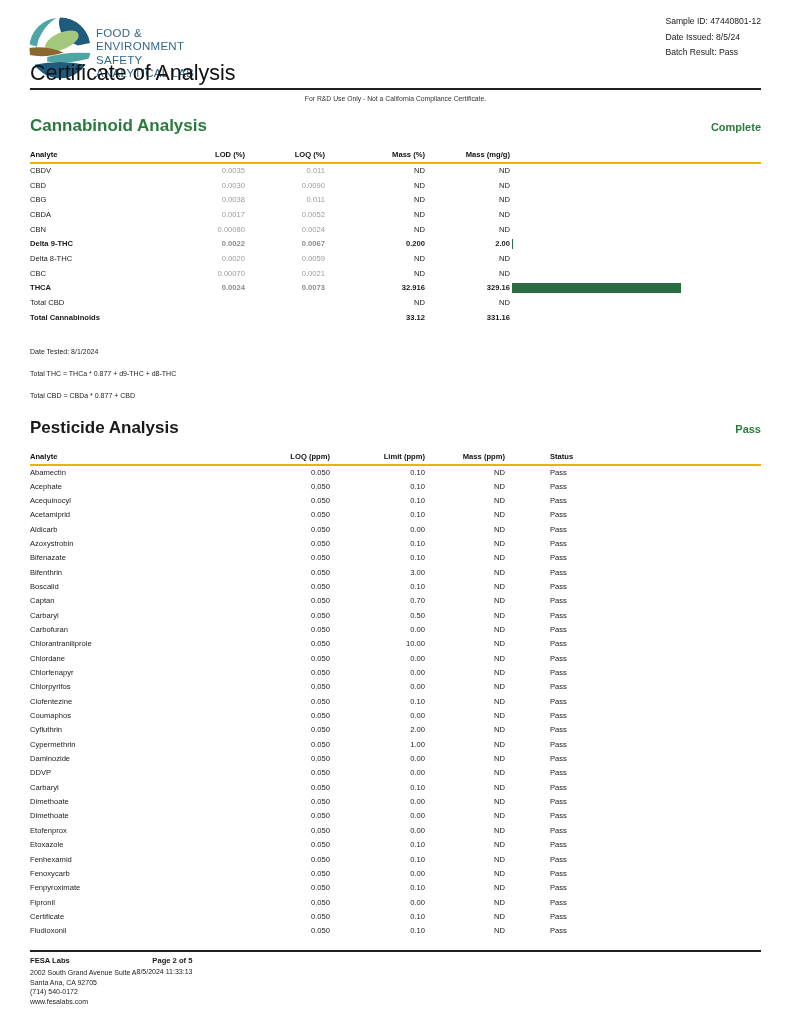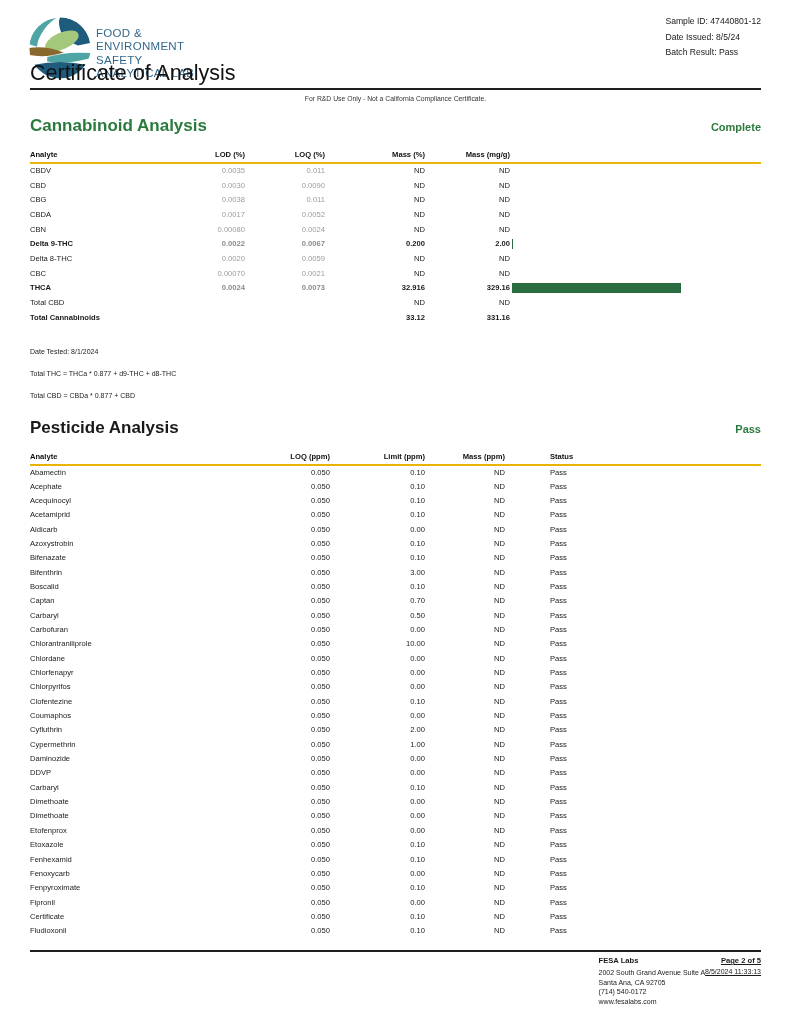--- a/index.html
+++ b/index.html
@@ -63,25 +63,25 @@
   .notes { margin-top:16px; font-size:7px; color:#222; line-height:22px; }
 
   .pest-table { margin-top:14px; }
   .pest-table td { height:14.35px; vertical-align:middle; }
   .status-col { padding-left:45px; }
 
   
   footer {
     position:absolute; left:30px; right:30px; top:950px;
     border-top:2px solid #1f1f1f; padding-top:4px;
-    display:flex; justify-content:flex-end;
+    display:flex; justify-content:flex-start;
   }
   .foot-lab { font-size:7.6px; font-weight:700; }
   .foot-addr { font-size:7px; line-height:9.6px; margin-top:3px; }
-  .foot-right { text-align:right;text-decoration:underline; }
+  .foot-right { text-align:right; }
   .foot-page { font-size:7.6px; font-weight:700; }
   .foot-date { font-size:7px; margin-top:3px; }
 </style>
 </head>
 <body>
 
 <div class="page">
 
   <header>
     <svg class="logo-icon" viewBox="0 0 100 100">

